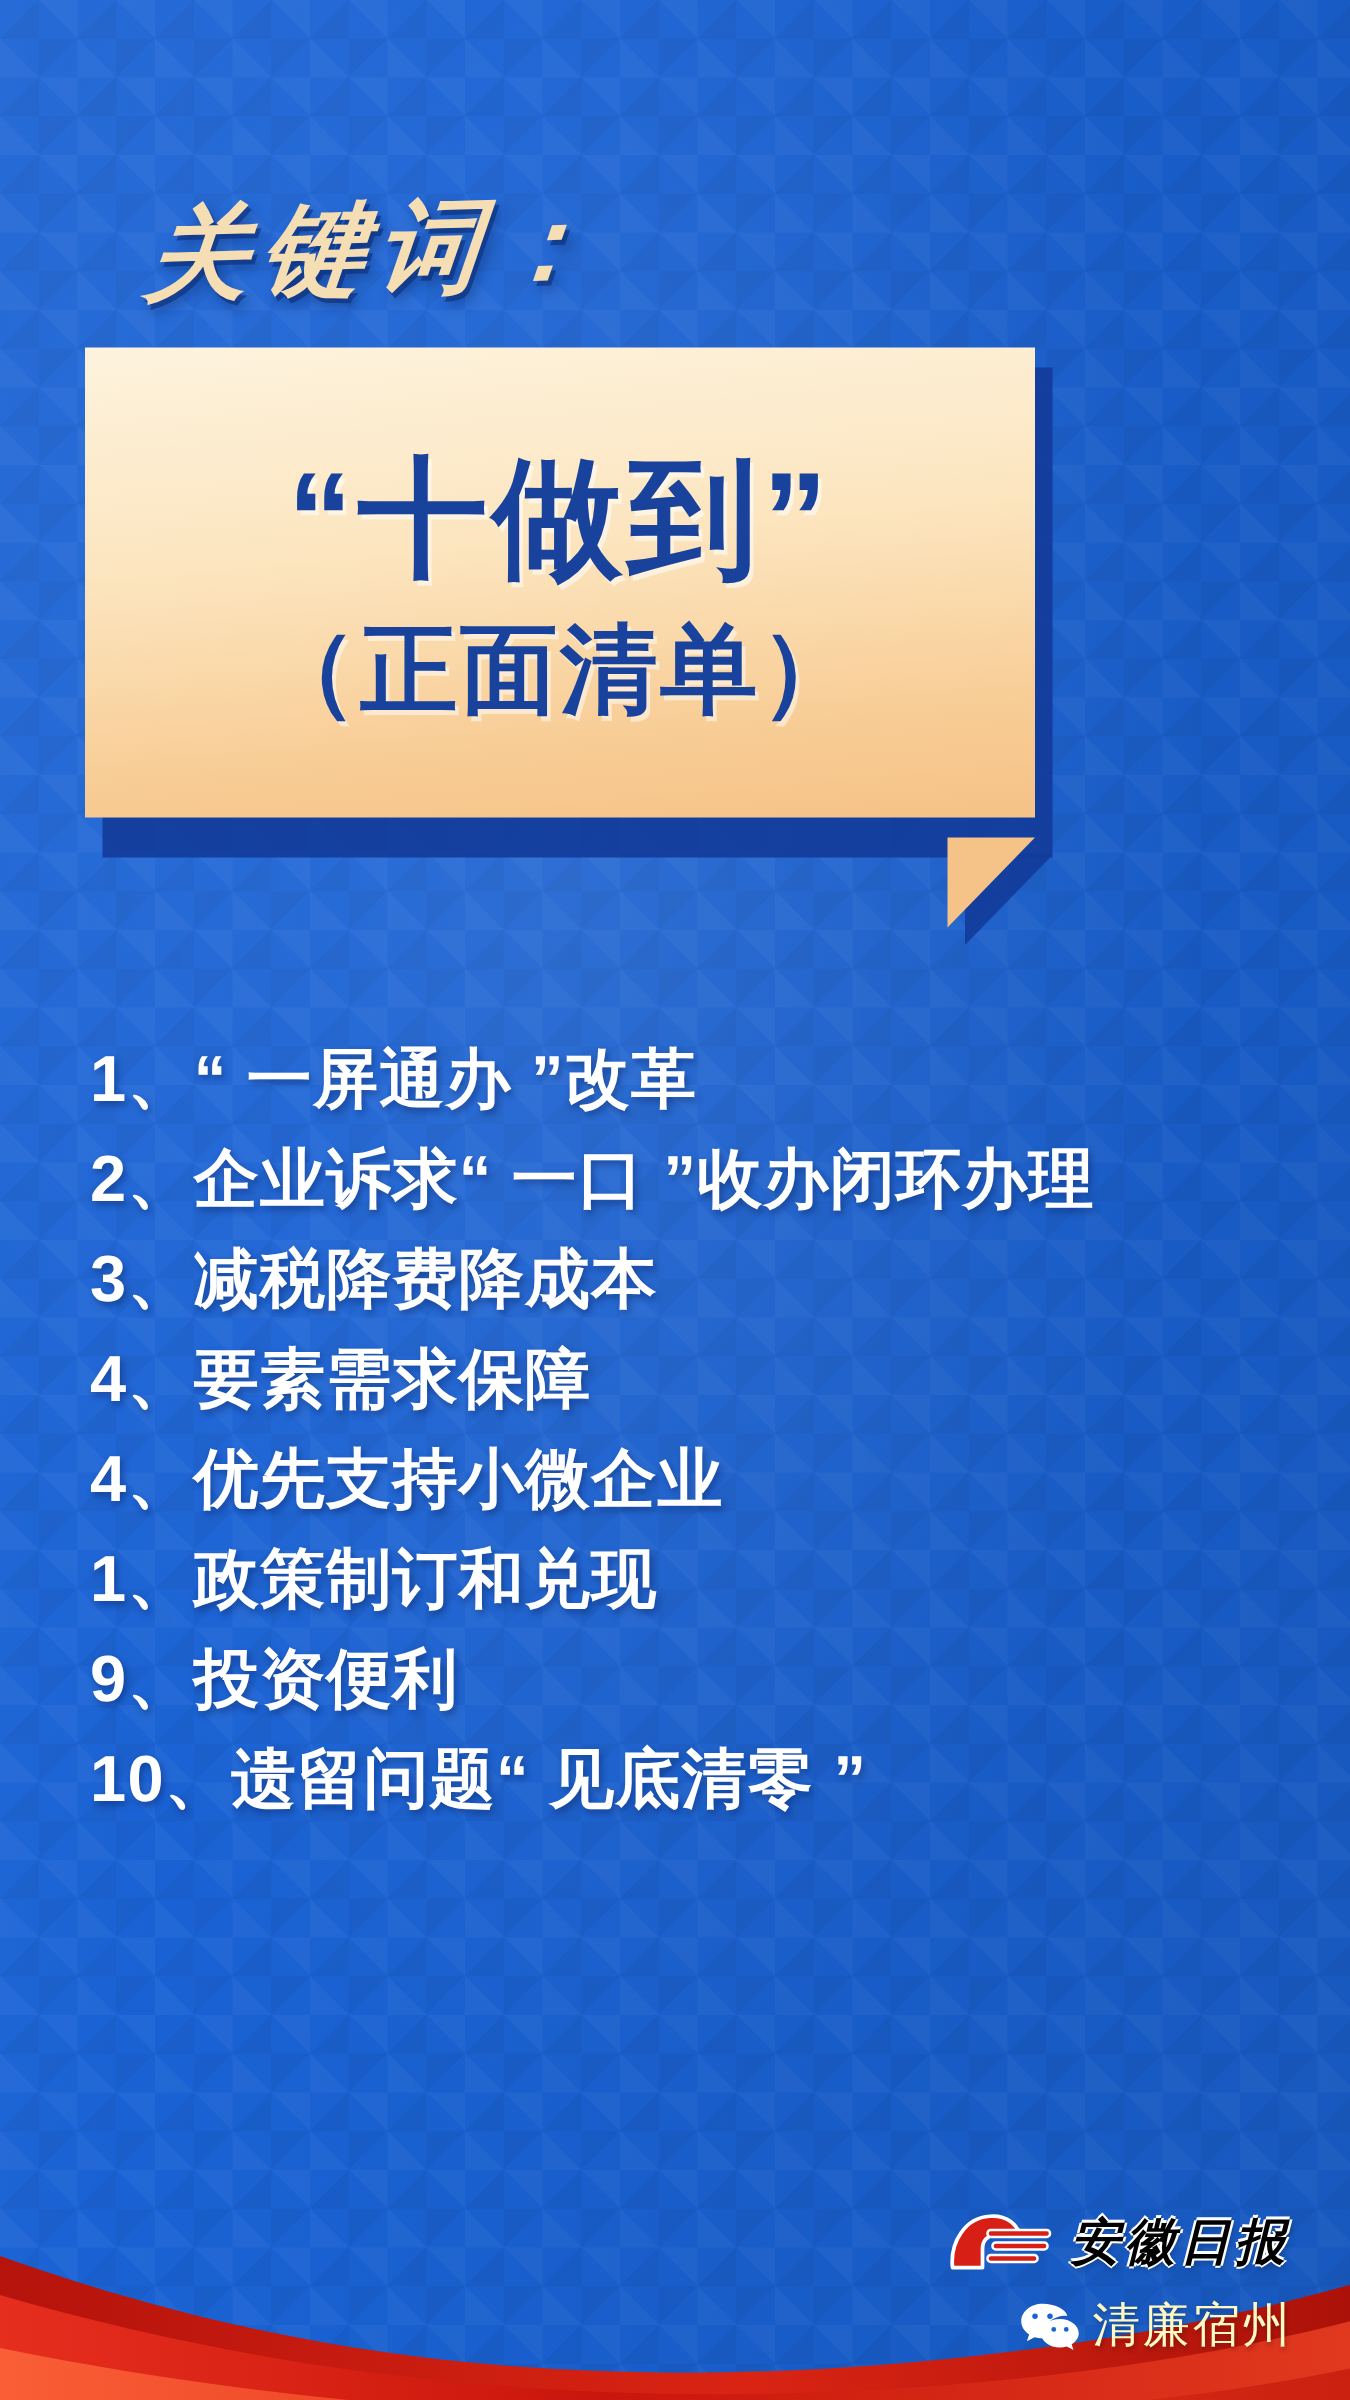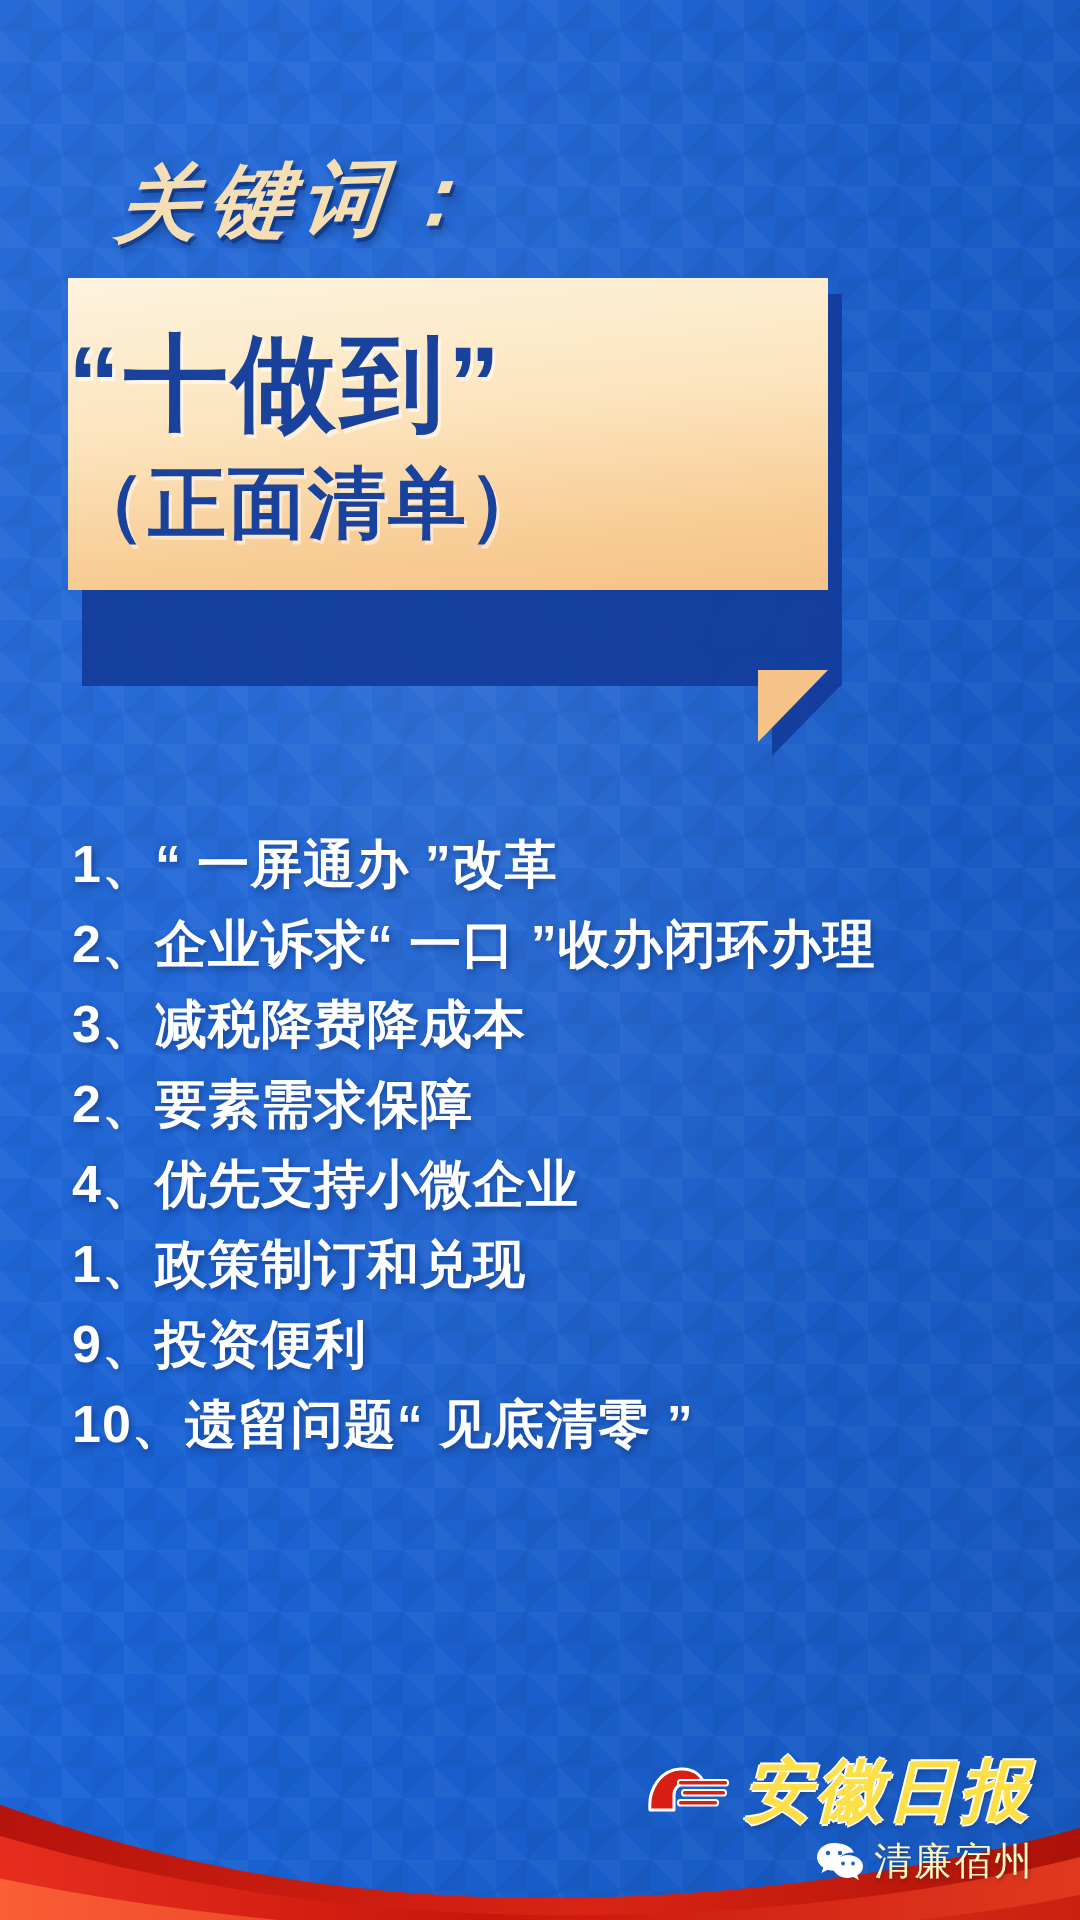--- a/index.html
+++ b/index.html
@@ -81,24 +81,25 @@
     left: 14px;
     top: 16px;
     width: 760px;
     height: 392px;
     background: #123c9a;
     opacity: 0.92;
   }
   .card {
     position: relative;
     width: 760px;
-    height: 312px;
+    height: 376px;
     background: linear-gradient(175deg, #fdf3de 0%, #fce5bf 42%, #f8cd96 78%, #f5c287 100%);
     display: flex;
     flex-direction: column;
+    align-items: center;
     justify-content: center;
     box-sizing: border-box;
     padding-top: 8px;
   }
   .card-tail {
     position: absolute;
     left: 690px;
     top: 392px;
     width: 0;
     height: 0;
@@ -174,24 +175,24 @@
     display: flex;
     align-items: center;
     gap: 14px;
   }
   .brand-mark {
     width: 86px;
     height: 60px;
   }
   .brand-name {
     font-family: "DejaVu Serif", "Liberation Serif", serif;
-    font-size: 68px;
+    font-size: 40px;
     font-weight: 700;
     font-style: italic;
-    color: #fde047;
+    color: #000000;
     letter-spacing: 4px;
     line-height: 1;
     text-shadow:
       -2px 0 0 #ffffff, 2px 0 0 #ffffff,
        0 -2px 0 #ffffff, 0 2px 0 #ffffff,
        2px 3px 5px rgba(0,0,0,0.25);
     white-space: nowrap;
   }
   .account {
     position: absolute;
@@ -234,21 +235,21 @@
       <div class="card-title-main">“十做到”</div>
       <div class="card-title-sub">（正面清单）</div>
     </div>
     <div class="card-tail"></div>
   </div>
 
   <div class="list">
     <div class="list-item">1、“ 一屏通办 ”改革</div>
     <div class="list-item">2、企业诉求“ 一口 ”收办闭环办理</div>
     <div class="list-item">3、减税降费降成本</div>
-    <div class="list-item">2、要素需求保障</div>
+    <div class="list-item">4、要素需求保障</div>
     <div class="list-item">4、优先支持小微企业</div>
     <div class="list-item">1、政策制订和兑现</div>
     <div class="list-item">9、投资便利</div>
     <div class="list-item">10、遗留问题“ 见底清零 ”</div>
   </div>
 
   <svg class="ribbon" viewBox="0 0 1160 230" preserveAspectRatio="none">
     <defs>
       <linearGradient id="rg1" x1="0" y1="0" x2="1" y2="0">
         <stop offset="0%" stop-color="#e8301f"></stop>

